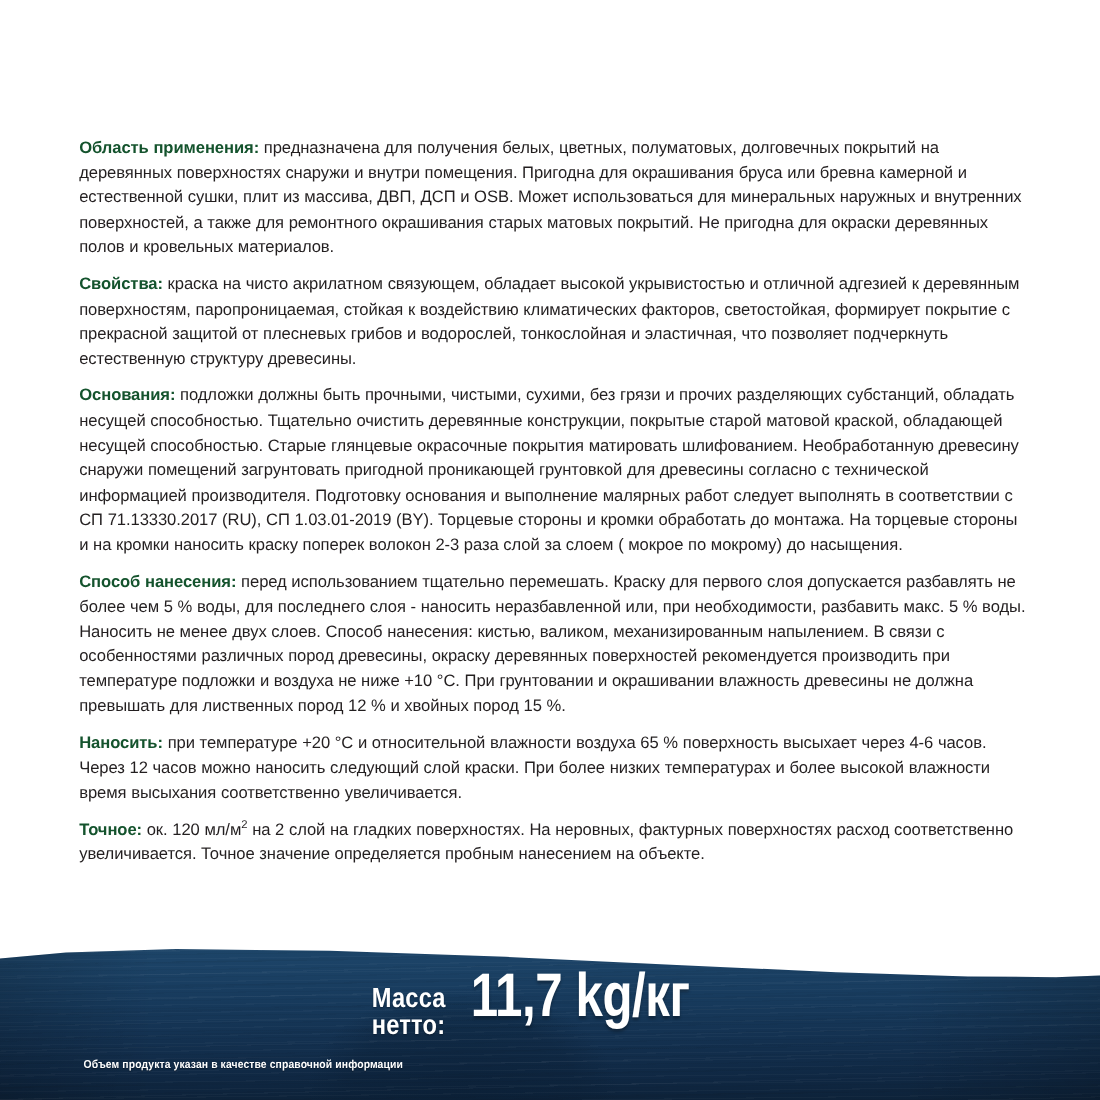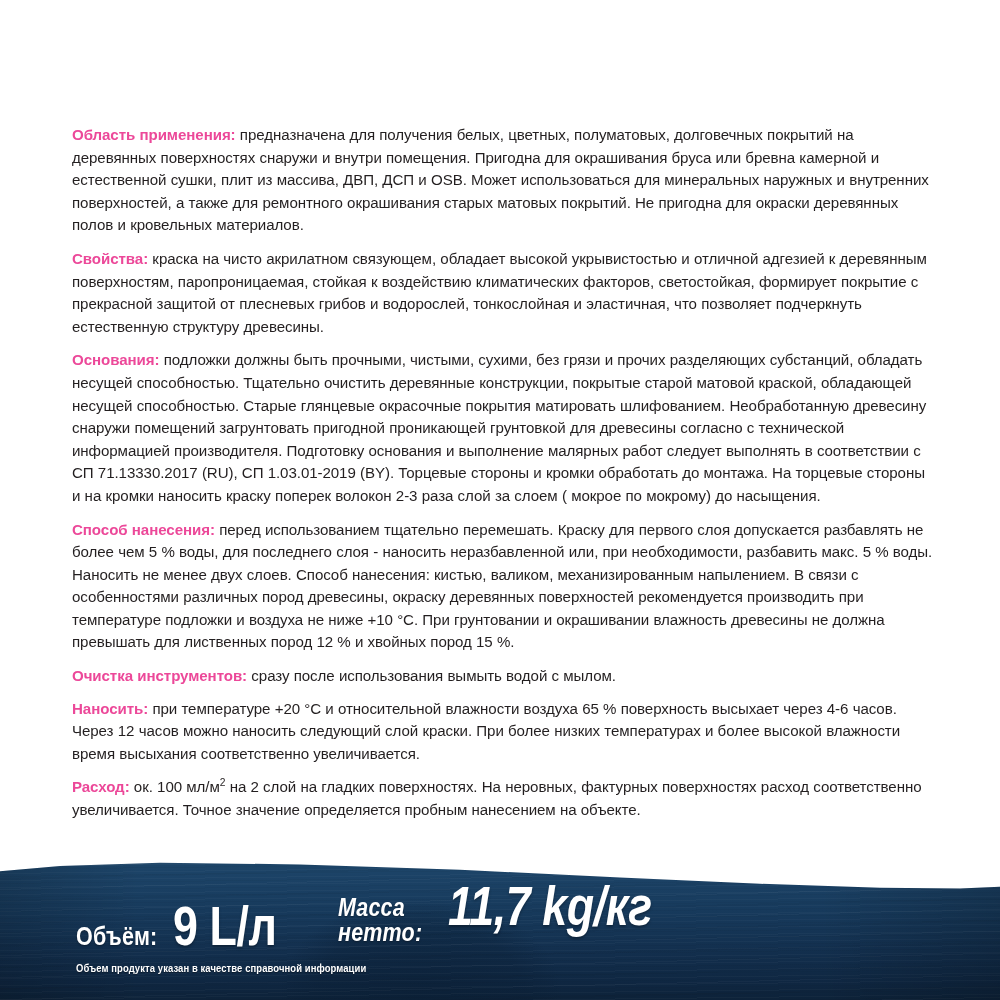--- a/index.html
+++ b/index.html
@@ -39,21 +39,21 @@
     margin: 0 0 11px 0;
     letter-spacing: -0.005em;
     word-spacing: 0.01em;
   }
   .para:last-child { margin-bottom: 0; }
 
   .para.tight { margin-bottom: 10px; }
 
   .lead {
     font-weight: bold;
-    color: #ec4899;
+    color: #14532d;
   }
 
   sup {
     font-size: 0.68em;
     vertical-align: super;
     line-height: 0;
   }
 
   
   #banner {
@@ -169,21 +169,20 @@
     white-space: nowrap;
     text-shadow: 0 1px 1px rgba(0,0,0,0.4);
   }
 
   
   #spec-mass {
     left: 338px;
     bottom: 46px;
     display: flex;
     align-items: baseline;
-    font-style: italic;
   }
   #mass-label-stack {
     display: inline-block;
     margin-right: 12px;
     position: relative;
     top: -9px;
   }
   #mass-label-stack .spec-label {
     display: block;
     font-size: 25px;
@@ -198,38 +197,33 @@
   <div id="content">
 
     <p class="para"><span class="lead">Область применения:</span><span> предназначена для получения белых, цветных, полуматовых, долговечных покрытий на деревянных поверхностях снаружи и внутри помещения. Пригодна для окрашивания бруса или бревна камерной и естественной сушки, плит из массива, ДВП, ДСП и OSB. Может использоваться для минеральных наружных и внутренних поверхностей, а также для ремонтного окрашивания старых матовых покрытий. Не пригодна для окраски деревянных полов и кровельных материалов.</span></p>
 
     <p class="para"><span class="lead">Свойства:</span><span> краска на чисто акрилатном связующем, обладает высокой укрывистостью и отличной адгезией к деревянным поверхностям, паропроницаемая, стойкая к воздействию климатических факторов, светостойкая, формирует покрытие с прекрасной защитой от плесневых грибов и водорослей, тонкослойная и эластичная, что позволяет подчеркнуть естественную структуру древесины.</span></p>
 
     <p class="para"><span class="lead">Основания:</span><span> подложки должны быть прочными, чистыми, сухими, без грязи и прочих разделяющих субстанций, обладать несущей способностью. Тщательно очистить деревянные конструкции, покрытые старой матовой краской, обладающей несущей способностью. Старые глянцевые окрасочные покрытия матировать шлифованием. Необработанную древесину снаружи помещений загрунтовать пригодной проникающей грунтовкой для древесины согласно с технической информацией производителя. Подготовку основания и выполнение малярных работ следует выполнять в соответствии с СП 71.13330.2017 (RU), СП 1.03.01-2019 (BY). Торцевые стороны и кромки обработать до монтажа. На торцевые стороны и на кромки наносить краску поперек волокон 2-3 раза слой за слоем ( мокрое по мокрому) до насыщения.</span></p>
 
     <p class="para"><span class="lead">Способ нанесения:</span><span> перед использованием тщательно перемешать. Краску для первого слоя допускается разбавлять не более чем 5 % воды, для последнего слоя - наносить неразбавленной или, при необходимости, разбавить макс. 5 % воды. Наносить не менее двух слоев. Способ нанесения: кистью, валиком, механизированным напылением. В связи с особенностями различных пород древесины, окраску деревянных поверхностей рекомендуется производить при температуре подложки и воздуха не ниже +10 °C. При грунтовании и окрашивании влажность древесины не должна превышать для лиственных пород 12 % и хвойных пород 15 %.</span></p>
 
-    <p class="para tight"><span class="lead">Очистка инструментов:</span><span> сразу после использования вымыть водой с мылом.</span></p>
 
     <p class="para"><span class="lead">Наносить:</span><span> при температуре +20 °C и относительной влажности воздуха 65 % поверхность высыхает через 4-6 часов. Через 12 часов можно наносить следующий слой краски. При более низких температурах и более высокой влажности время высыхания соответственно увеличивается.</span></p>
 
-    <p class="para"><span class="lead">Расход:</span><span> ок. 100 мл/м</span><sup>2</sup><span> на 2 слой на гладких поверхностях. На неровных, фактурных поверхностях расход соответственно увеличивается. Точное значение определяется пробным нанесением на объекте.</span></p>
+    <p class="para"><span class="lead">Точное:</span><span> ок. 120 мл/м</span><sup>2</sup><span> на 2 слой на гладких поверхностях. На неровных, фактурных поверхностях расход соответственно увеличивается. Точное значение определяется пробным нанесением на объекте.</span></p>
 
   </div>
 
   <div id="banner">
     <div id="banner-clip">
       <div id="grain"></div>
       <div id="grain2"></div>
       <div id="vign"></div>
 
-      <div class="spec-block" id="spec-volume">
-        <span class="spec-label">Объём:</span>
-        <span class="spec-value">9 L/л</span>
-      </div>
 
       <div id="volume-note">Объем продукта указан в качестве справочной информации</div>
 
       <div class="spec-block" id="spec-mass">
         <span id="mass-label-stack">
           <span class="spec-label">Масса</span>
           <span class="spec-label">нетто:</span>
         </span>
         <span class="spec-value">11,7 kg/кг</span>
       </div>

